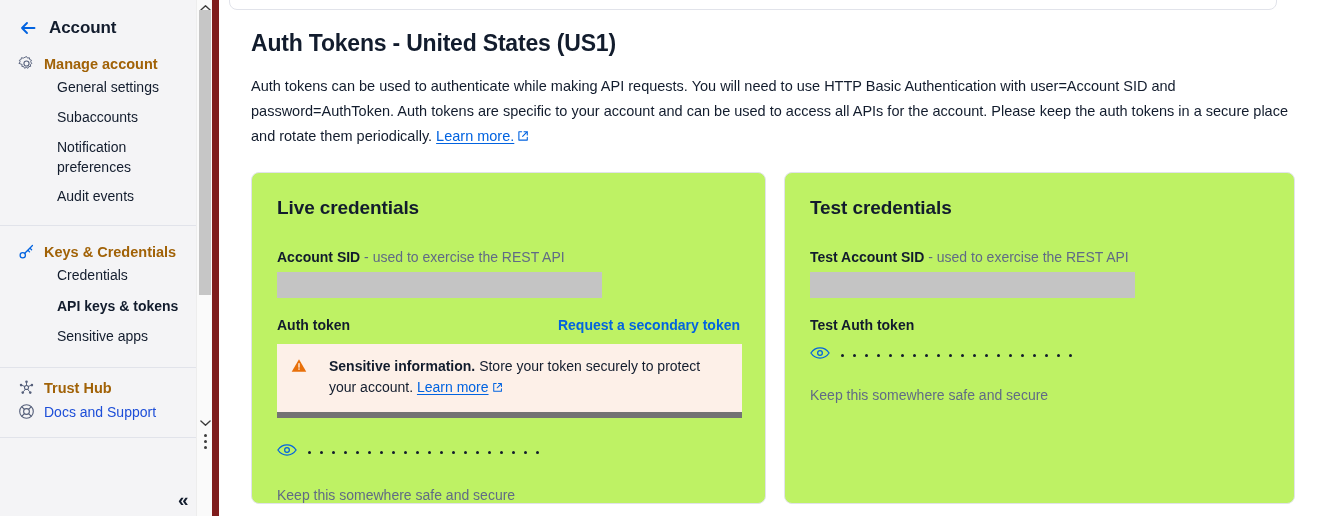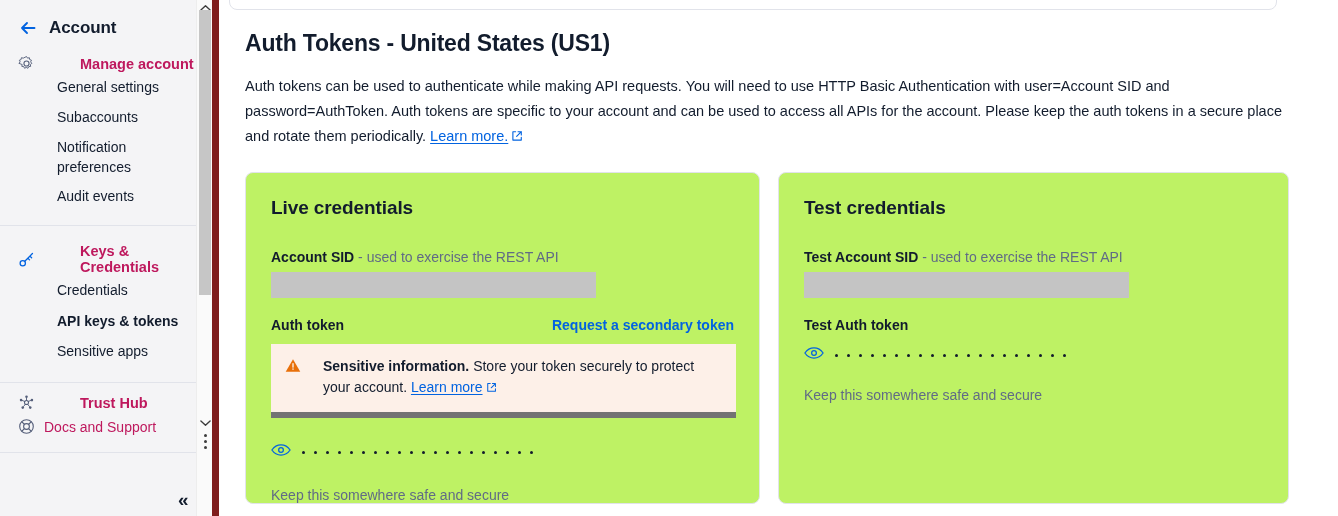--- a/index.html
+++ b/index.html
@@ -26,41 +26,41 @@
     display: flex; align-items: center; gap: 11px;
     padding: 18px 0 0 18px;
   }
   .back-arrow { width: 20px; height: 20px; display:block; }
   .sb-title { font-size: 17px; font-weight: 700; color: #121c2d; letter-spacing: -0.1px; }
 
   .sb-section {
     display: flex; align-items: center; gap: 9px;
     padding: 0 0 0 18px; margin-top: 17px;
   }
-  .sb-section-label { font-size: 14.5px; font-weight: 700; color: #be185d; margin-left: 36px; }
+  .sb-section-label { font-size: 14.5px; font-weight: 700; color: #a16207; }
   .sb-icon { width: 17px; height: 17px; flex: 0 0 17px; display: block; }
 
   .sb-link {
     display: block;
     padding: 5px 0 5px 57px;
     font-size: 14px; color: #121c2d;
     line-height: 1.45;
     text-decoration: none;
     cursor: pointer;
   }
   .sb-link.underlined { text-decoration: underline; text-underline-offset: 2px; }
   .sb-link.active { font-weight: 700; }
   .sb-link.wrap { padding-top: 4px; padding-bottom: 4px; max-width: 150px; }
 
   .sb-divider { height: 1px; background: #e1e3ea; margin: 14px 0 0 0; width: 203px; }
 
   .sb-bottom { padding-top: 11px; }
   .sb-bottom .sb-section { margin-top: 0; }
   .sb-bottom .sb-section + .sb-section { margin-top: 7px; }
-  .sb-bottom-label-regular { font-size: 14px; font-weight: 400; color: #be185d; }
+  .sb-bottom-label-regular { font-size: 14px; font-weight: 400; color: #1d4ed8; }
 
   .sb-divider2 { height: 1px; background: #e1e3ea; margin-top: 16px; width: 203px; }
 
   
   .sb-rail {
     position: absolute; top: 0; right: 0; width: 16px; height: 516px;
     background: #fafafa; border-left: 1px solid #ededed;
   }
   .rail-arrow {
     position: absolute; left: 0; width: 16px; height: 16px;
@@ -92,21 +92,21 @@
     background: #ffffff; overflow: hidden;
   }
 
   .top-card-stub {
     position: absolute; left: 10px; top: -12px;
     width: 1048px; height: 22px;
     border: 1px solid #e1e3ea; border-radius: 8px;
     background: #fff;
   }
 
-  .content { position: absolute; left: 12px; top: 30px; width: 1058px; padding-left: 14px; }
+  .content { position: absolute; left: 18px; top: 30px; width: 1058px; padding-left: 14px; }
 
   .page-title {
     font-size: 23px; font-weight: 700; color: #121c2d;
     letter-spacing: -0.2px;
     margin: 0 0 17px 0;
   }
 
   .intro {
     font-size: 14.5px; color: #121c2d; line-height: 1.72;
     width: 1048px;

